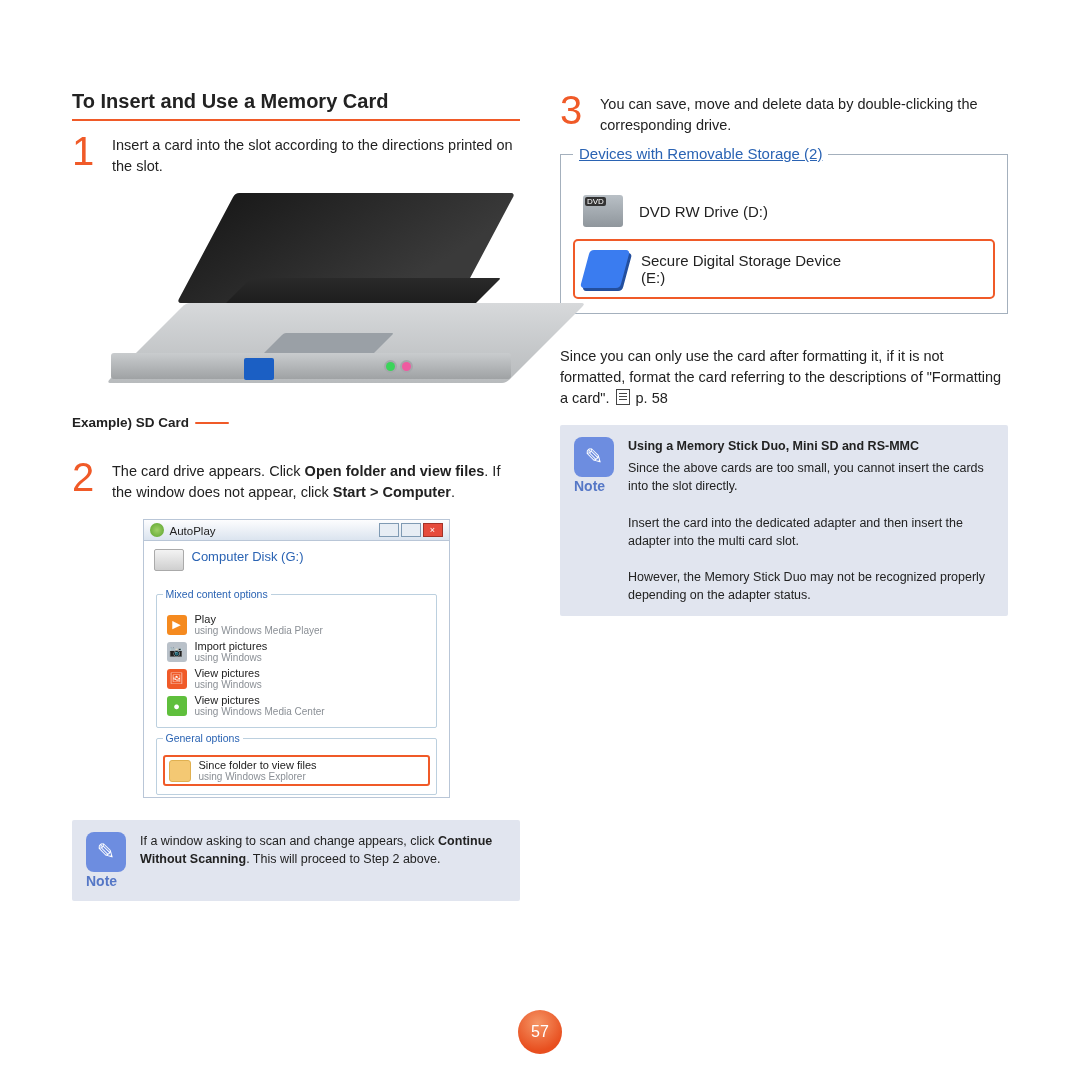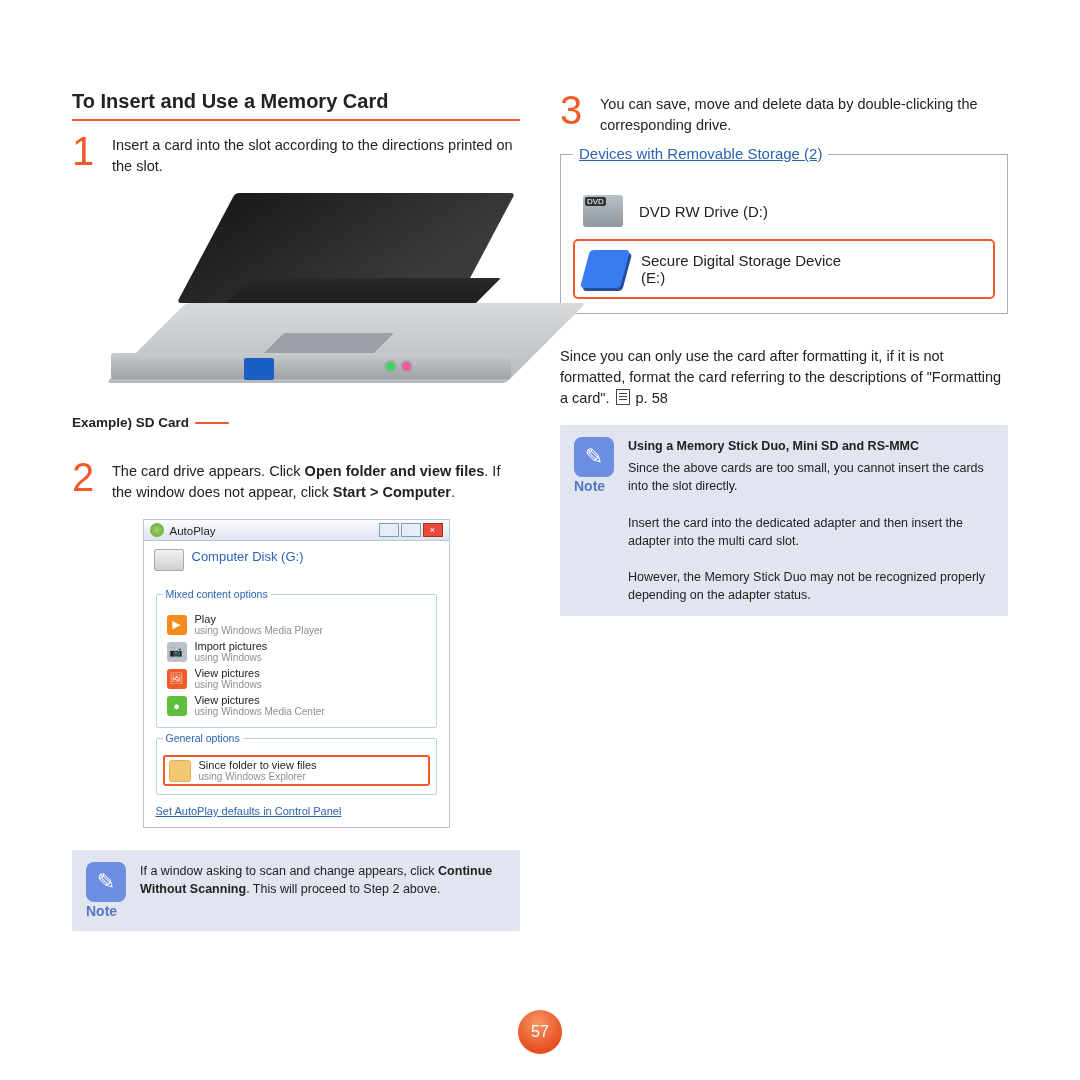--- a/index.html
+++ b/index.html
@@ -216,21 +216,20 @@
           <span class="leg">General options</span>
           <div class="ap-opt hl">
             <div class="oi fld"></div>
             <div>
                 <div class="ot">Since folder to view files</div>
                 <div class="os">using Windows Explorer</div>
               </div>
           </div>
         </div>
       </div>
-      <div class="ap-link">Set AutoPlay defaults in Control Panel</div>
     </div>
 
     <div class="note-box">
       <div>
         <div class="note-ic">✎</div>
         <div class="note-lbl">Note</div>
       </div>
       <div class="note-txt">
         <span>If a window asking to scan and change appears, click </span><b>Continue Without Scanning</b><span>. This will proceed to Step 2 above.</span>
       </div>

